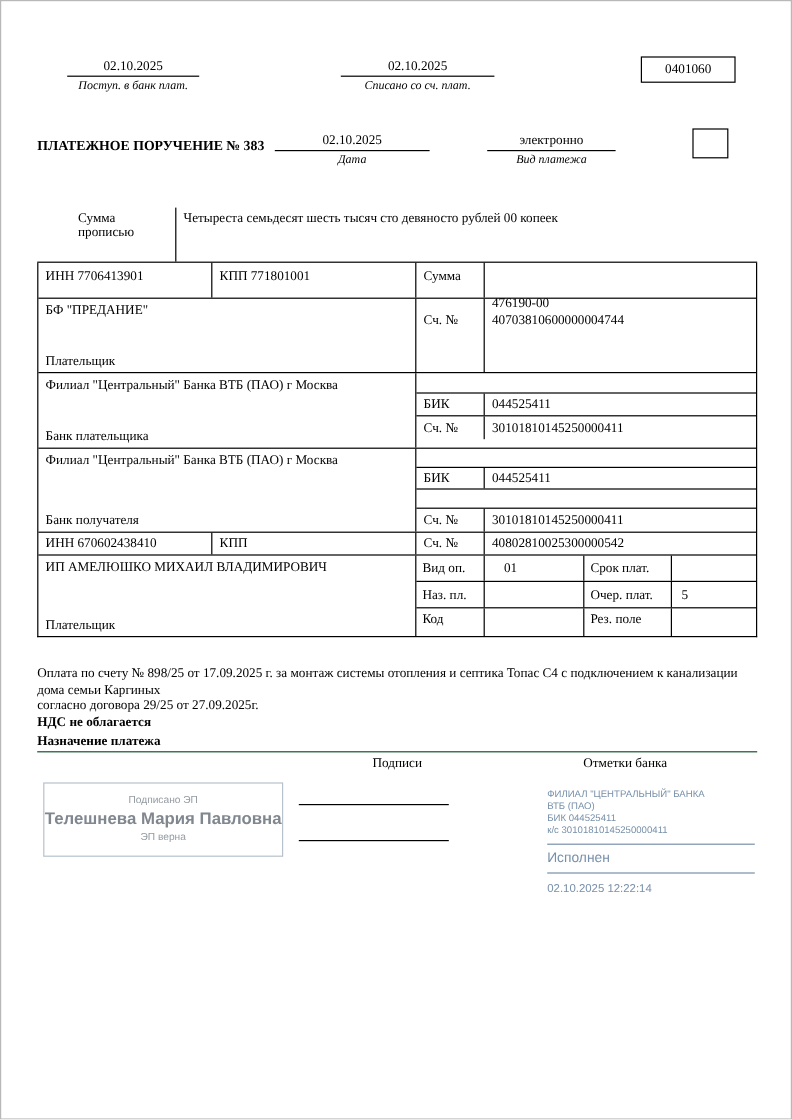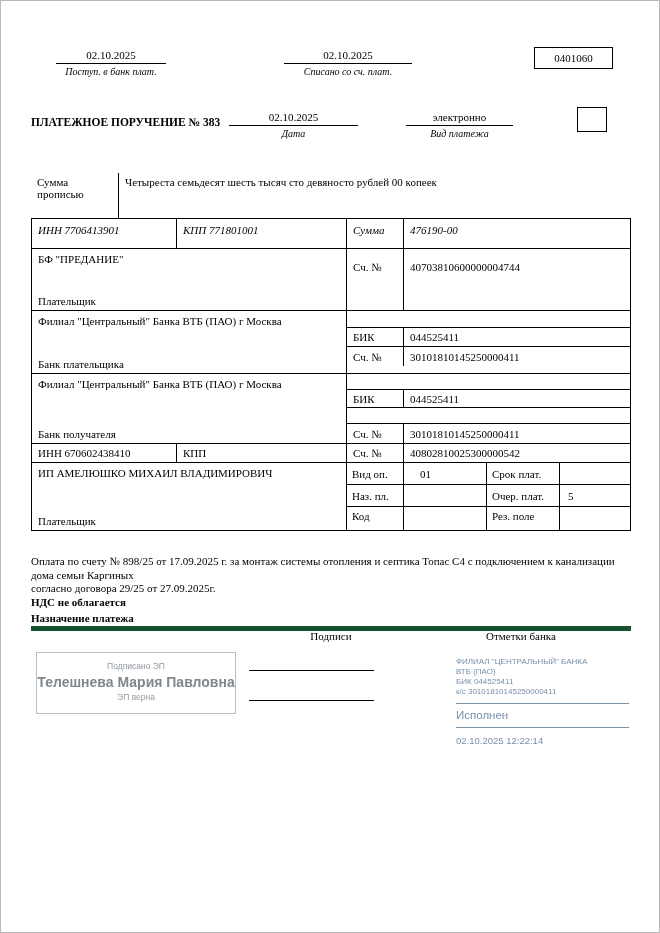--- a/index.html
+++ b/index.html
@@ -29,21 +29,21 @@
   .cell { padding:3px 6px; }
   .vcol { display:flex; flex-direction:column; }
   .between { justify-content:space-between; }
   .grow { flex:1 1 auto; min-width:0; }
   .sec-label { padding:0 6px 3px 6px; }
   .topname { padding:4px 6px 0 6px; }
   .subrow { display:flex; }
   .ctr { align-items:center; }
 
   
-  .purpose { border-bottom:5px solid #14532d; padding-bottom:2px; }
+  .purpose { border-bottom:1px solid #14532d; padding-bottom:2px; }
   .purpose-text { line-height:13.5px; }
   .purpose-label { margin-top:3px; }
 
   
   .foot-label { font-size:11px; text-align:center; }
   .sig-line { border-top:1px solid #000; height:0; }
   .ep-box {
     border:1px solid #b7c1cb; text-align:center; padding-top:8px;
     font-family:"Liberation Sans", sans-serif; color:#939aa1;
   }
@@ -78,31 +78,31 @@
   </div>
   <div class="abs" style="left:405px; top:110px; width:107px;">
     <div class="ufield">электронно</div>
     <div class="ulabel">Вид платежа</div>
   </div>
   <div class="abs emptybox" style="left:576px; top:106px; width:30px; height:25px;"></div>
 
   <div class="abs" style="left:30px; top:172px; width:600px;">
 
     <div class="words-row">
-      <div class="cell br" style="width:88px;">Сумма прописью</div>
+      <div class="cell br" style="width:88px;margin-left:28px;">Сумма прописью</div>
       <div class="cell grow">Четыреста семьдесят шесть тысяч сто девяносто рублей 00 копеек</div>
     </div>
 
     <div class="lower">
 
-      <div class="trow bb" style="height:30px;font-style:italic;">
+      <div class="trow bb" style="height:30px;">
         <div class="cell br" style="width:145px; padding-top:5px;">ИНН 7706413901</div>
         <div class="cell br" style="width:170px; padding-top:5px;">КПП 771801001</div>
         <div class="cell br" style="width:57px; padding-top:5px;">Сумма</div>
-        <div class="cell grow" style="padding-top:5px;">476190-00</div>
+        <div class="cell grow" style="padding-top:5px;margin-top:23px;">476190-00</div>
       </div>
 
       <div class="trow bb" style="height:62px;">
         <div class="br vcol between" style="width:315px;">
           <div class="topname">БФ "ПРЕДАНИЕ"</div>
           <div class="sec-label">Плательщик</div>
         </div>
         <div class="br" style="width:57px; padding:12px 6px 0 6px;">Сч. №</div>
         <div class="grow" style="padding:12px 6px 0 6px;">40703810600000004744</div>
       </div>

